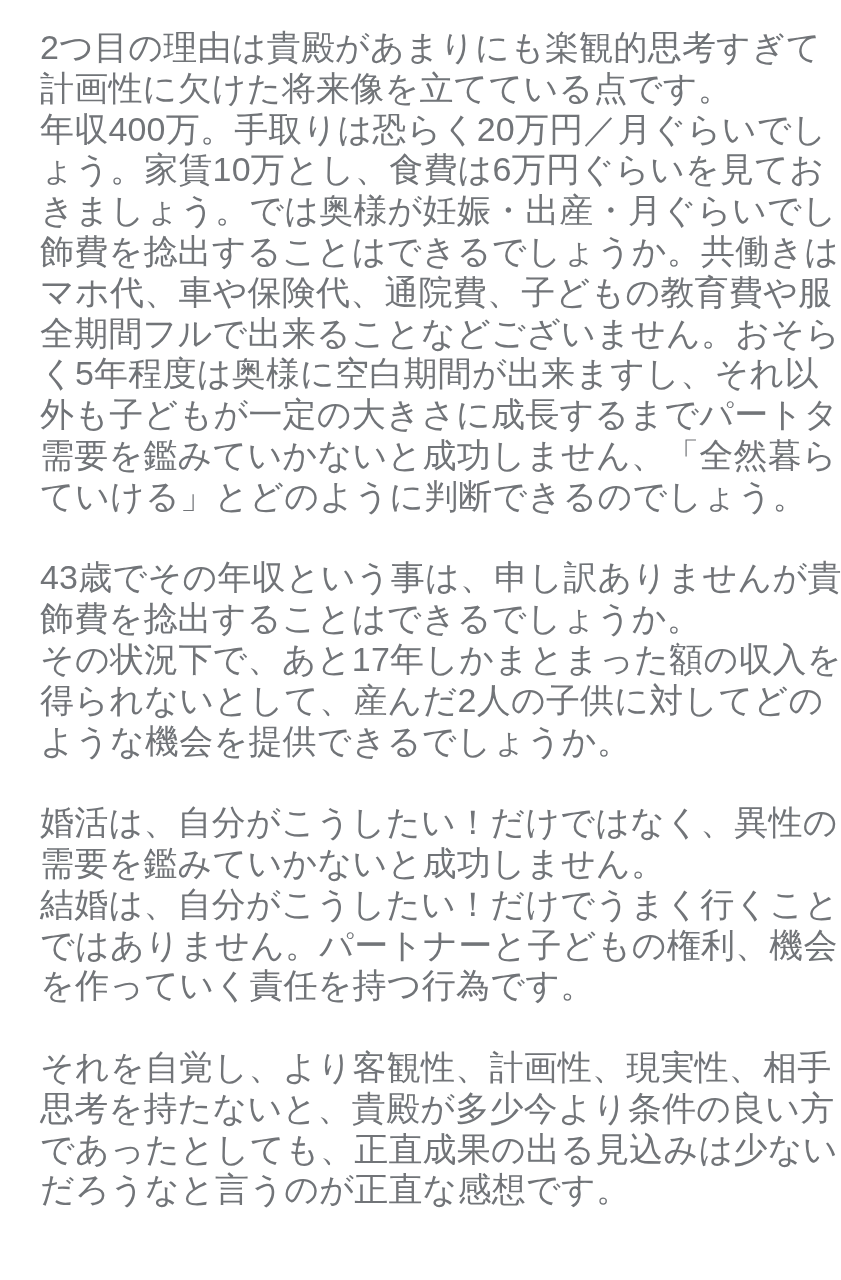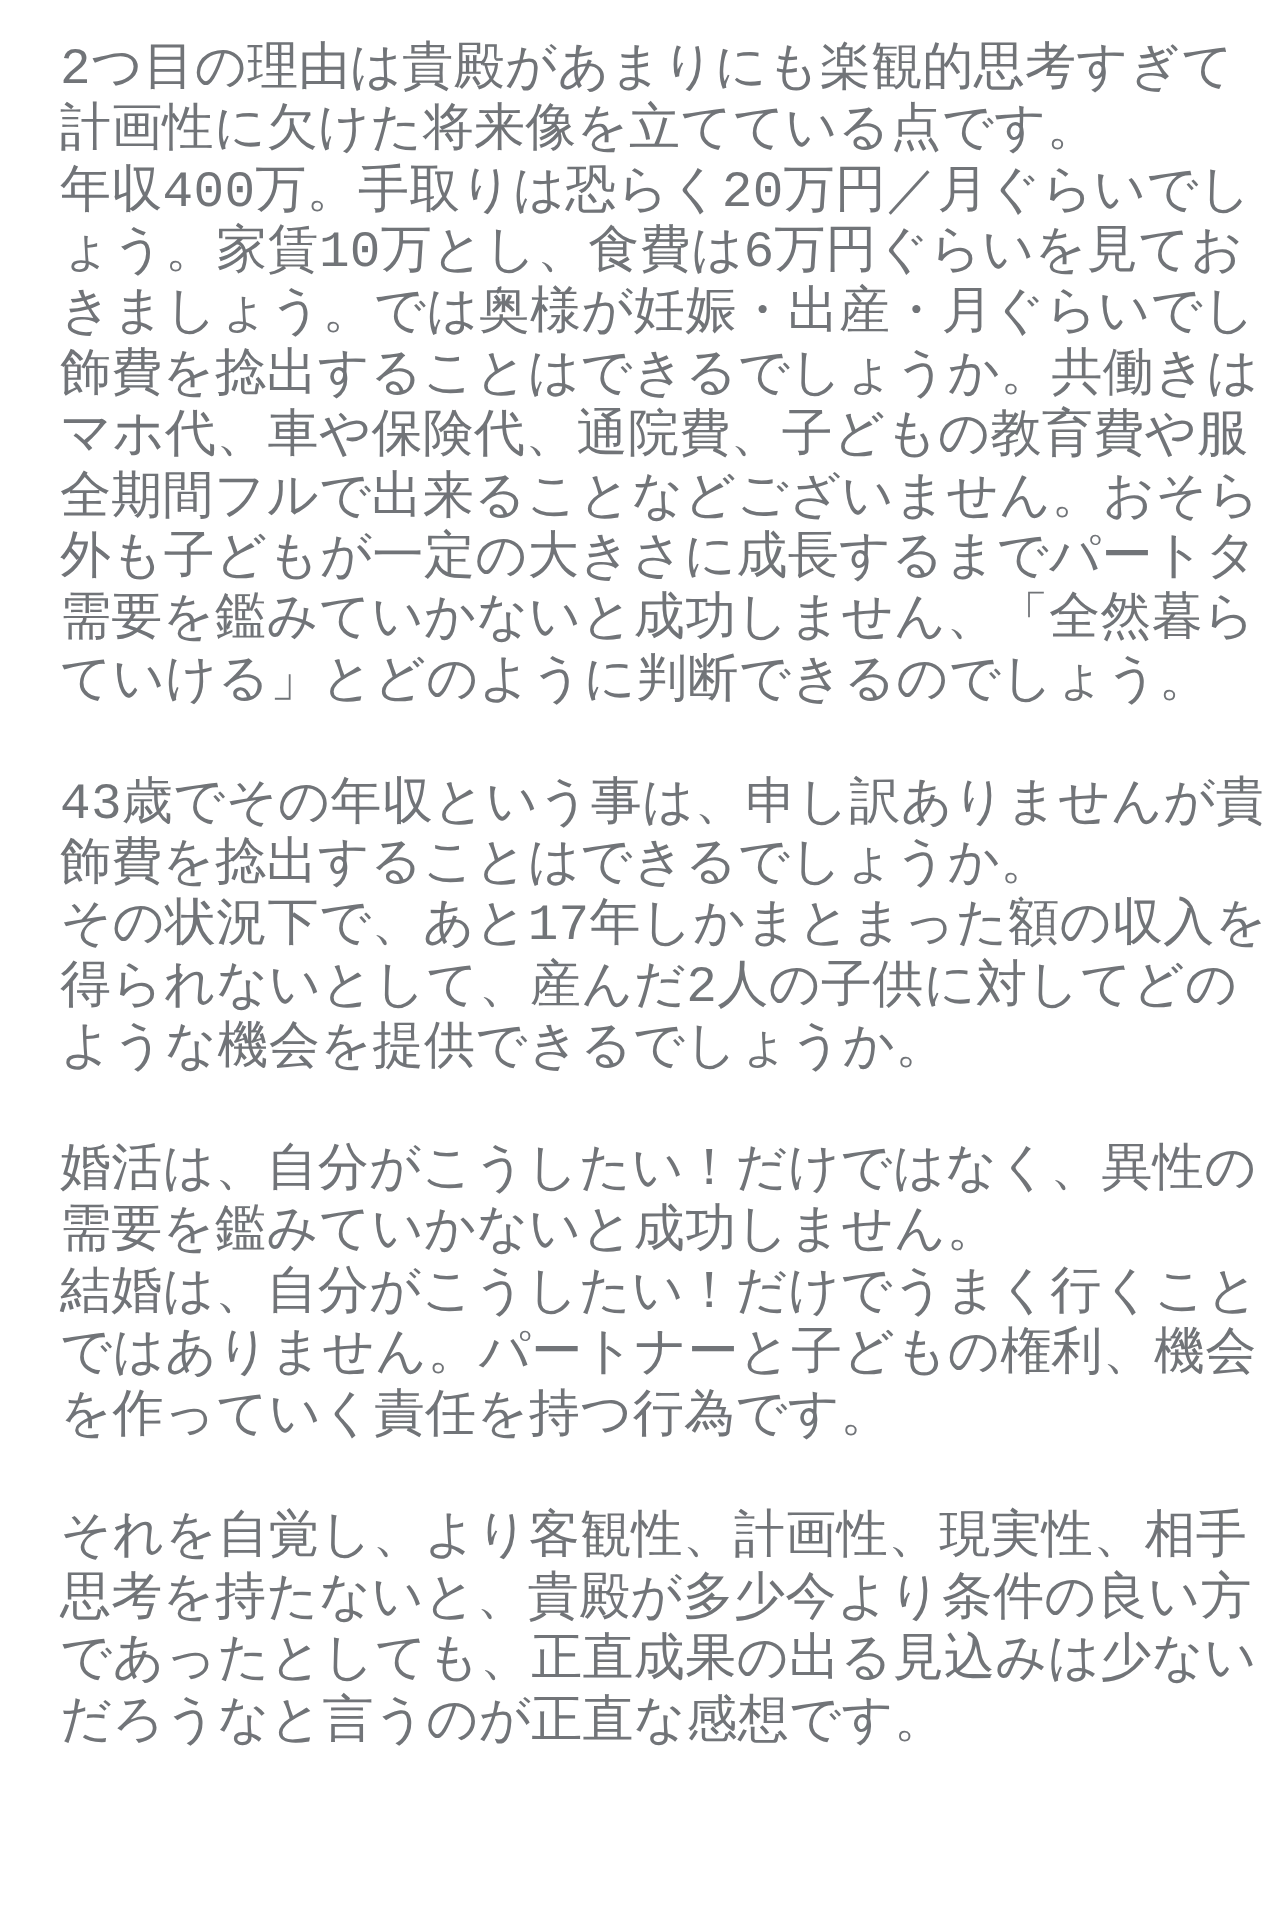--- a/index.html
+++ b/index.html
@@ -24,37 +24,37 @@
   }
   .para {
     margin: 0 0 40.8px 0;
   }
   .para:last-child {
     margin-bottom: 0;
   }
   .line {
     white-space: nowrap;
     letter-spacing: 0.2px;
-    font-family: Liberation Mono, monospace;
   }
 </style>
 </head>
 <body>
 
 <div class="doc">
 
   <div class="para">
     <div class="line">2つ目の理由は貴殿があまりにも楽観的思考すぎて</div>
     <div class="line">計画性に欠けた将来像を立てている点です。</div>
     <div class="line">年収400万。手取りは恐らく20万円／月ぐらいでし</div>
     <div class="line">ょう。家賃10万とし、食費は6万円ぐらいを見てお</div>
     <div class="line">きましょう。では奥様が妊娠・出産・月ぐらいでし</div>
     <div class="line">飾費を捻出することはできるでしょうか。共働きは</div>
     <div class="line">マホ代、車や保険代、通院費、子どもの教育費や服</div>
     <div class="line">全期間フルで出来ることなどございません。おそら</div>
+    <div class="line">く5年程度は奥様に空白期間が出来ますし、それ以</div>
     <div class="line">外も子どもが一定の大きさに成長するまでパートタ</div>
     <div class="line">需要を鑑みていかないと成功しません、「全然暮らし</div>
     <div class="line">ていける」とどのように判断できるのでしょう。</div>
   </div>
 
   <div class="para">
     <div class="line">43歳でその年収という事は、申し訳ありませんが貴</div>
     <div class="line">飾費を捻出することはできるでしょうか。</div>
     <div class="line">その状況下で、あと17年しかまとまった額の収入を</div>
     <div class="line">得られないとして、産んだ2人の子供に対してどの</div>

